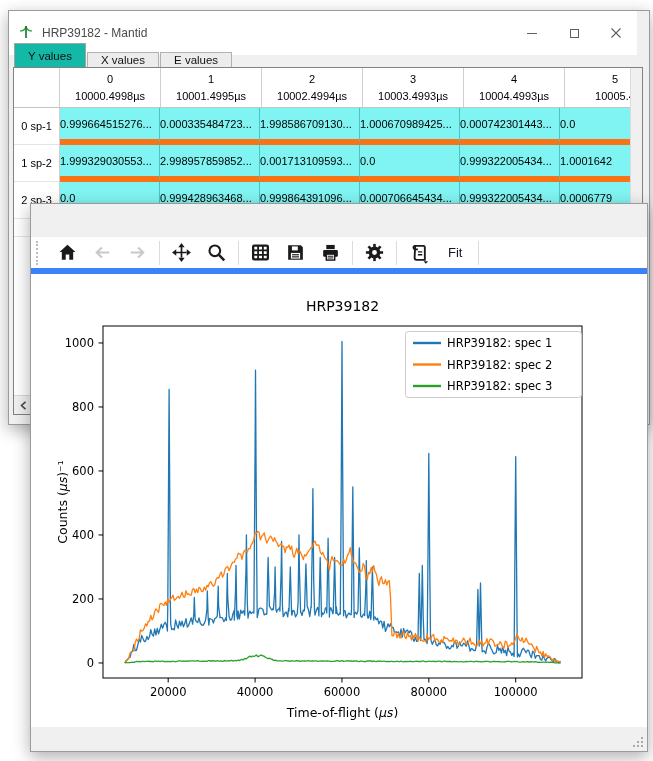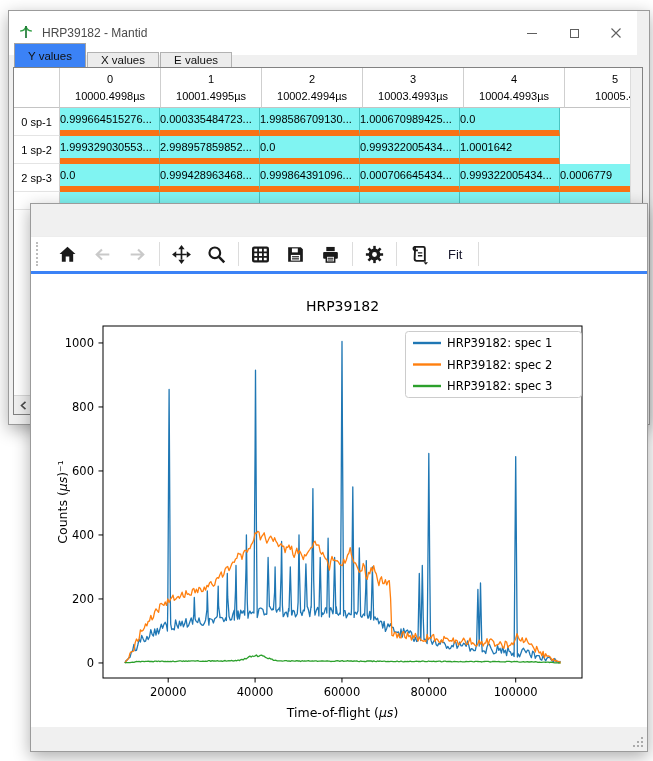--- a/index.html
+++ b/index.html
@@ -12,43 +12,43 @@
   .title-icon{margin:0 8px 0 9px;flex:0 0 auto;}
   .title-text{font-size:12px;color:#4a4a4a;white-space:nowrap;}
   .caption{margin-left:auto;display:flex;height:100%;align-items:stretch;}
   .cap-btn{width:42px;display:flex;align-items:center;justify-content:center;}
   .min-glyph{width:10px;height:1px;background:#5f5f5f;}
   .max-glyph{width:9px;height:9px;border:1px solid #5f5f5f;box-sizing:border-box;}
   
   .tabbar{position:absolute;left:0;top:32px;right:0;height:24px;display:flex;align-items:flex-end;padding-left:5px;}
   .tab{box-sizing:border-box;height:15px;margin-right:1px;padding:0 13px;display:flex;align-items:center;
        font-size:11.5px;color:#111;background:#ececec;border:1px solid #b2b2b2;border-bottom:none;position:relative;}
-  .tab.active{height:24px;background:#3b82f6;border-color:#a3a3a3;z-index:3;}
+  .tab.active{height:24px;background:#14b8a6;border-color:#a3a3a3;z-index:3;}
   
   .table-frame{position:absolute;left:4px;top:56px;width:630px;height:348px;background:#ffffff;
                border:1px solid #828282;box-sizing:border-box;overflow:hidden;}
   .ws-grid{position:absolute;left:0;top:0;right:11px;bottom:18px;overflow:hidden;}
-  .ws-row{display:flex;height:28px;}
+  .ws-row{display:flex;height:37px;}
   .ws-row.header{height:40px;}
   .ws-row.partial{height:18px;}
   .ws-corner{width:45px;flex:0 0 auto;border-right:1px solid #cfcfcf;border-bottom:1px solid #c4c4c4;background:#fff;}
   .ws-colhead{width:100px;flex:0 0 auto;display:flex;flex-direction:column;align-items:center;justify-content:center;
               font-size:11px;line-height:1.5;color:#000;border-right:1px solid #cfcfcf;border-bottom:1px solid #c4c4c4;
               background:#fff;overflow:hidden;white-space:nowrap;}
   .ws-rowhead{width:45px;flex:0 0 auto;display:flex;align-items:center;justify-content:center;font-size:11px;color:#000;
               background:#fff;border-right:1px solid #cfcfcf;border-bottom:1px solid #e4e4e4;}
   .ws-cell{width:100px;flex:0 0 auto;display:flex;align-items:center;box-sizing:border-box;
            font-size:11px;color:#000;background:#80f4f2;border-right:1px solid #49c4c2;border-bottom:6px solid #f97316;
            white-space:nowrap;overflow:hidden;}
   .hscroll{position:absolute;left:0;right:11px;bottom:0;height:18px;background:#f0f0f0;border-top:1px solid #d8d8d8;display:flex;}
   .hscroll-btn{width:19px;height:100%;display:flex;align-items:center;justify-content:center;background:#f0f0f0;}
   .vscroll{position:absolute;top:0;right:0;width:11px;bottom:0;background:#f0f0f0;border-left:1px solid #dcdcdc;}
   
   .toolbar{position:absolute;left:0;top:32px;right:0;height:38px;background:#fff;border-top:1px solid #ededed;
-           border-bottom:3px solid #3b82f6;display:flex;align-items:center;padding-left:5px;box-sizing:border-box;}
+           border-bottom:6px solid #3b82f6;display:flex;align-items:center;padding-left:5px;box-sizing:border-box;}
   .handle{width:5px;height:24px;border-left:2px dotted #bdbdbd;margin-right:7px;}
   .tool{width:35px;height:30px;display:flex;align-items:center;justify-content:center;}
   .tsep{width:1px;height:24px;background:#dcdcdc;margin:0 4px;}
   .fit-btn{font-size:13px;color:#17172b;padding:0 12px;}
   .canvas{position:absolute;left:0;top:70px;right:0;bottom:24px;background:#fff;}
   .statusbar{position:absolute;left:0;bottom:0;right:0;height:24px;background:#f0f0f0;}
   .grip{position:absolute;right:3px;bottom:3px;}
 </style>
 </head>
 <body>
@@ -121,26 +121,28 @@
               <div>5</div>
               <div>10005.4</div>
             </div>
           </div>
           <div class="ws-row">
             <div class="ws-rowhead">0 sp-1</div>
             <div class="ws-cell">0.999664515276...</div>
             <div class="ws-cell">0.000335484723...</div>
             <div class="ws-cell">1.998586709130...</div>
             <div class="ws-cell">1.000670989425...</div>
+            <div class="ws-cell">0.000742301443...</div>
             <div class="ws-cell">0.0</div>
           </div>
           <div class="ws-row">
             <div class="ws-rowhead">1 sp-2</div>
             <div class="ws-cell">1.999329030553...</div>
             <div class="ws-cell">2.998957859852...</div>
+            <div class="ws-cell">0.001713109593...</div>
             <div class="ws-cell">0.0</div>
             <div class="ws-cell">0.999322005434...</div>
             <div class="ws-cell">1.0001642</div>
           </div>
           <div class="ws-row">
             <div class="ws-rowhead">2 sp-3</div>
             <div class="ws-cell">0.0</div>
             <div class="ws-cell">0.999428963468...</div>
             <div class="ws-cell">0.999864391096...</div>
             <div class="ws-cell">0.000706645434...</div>

